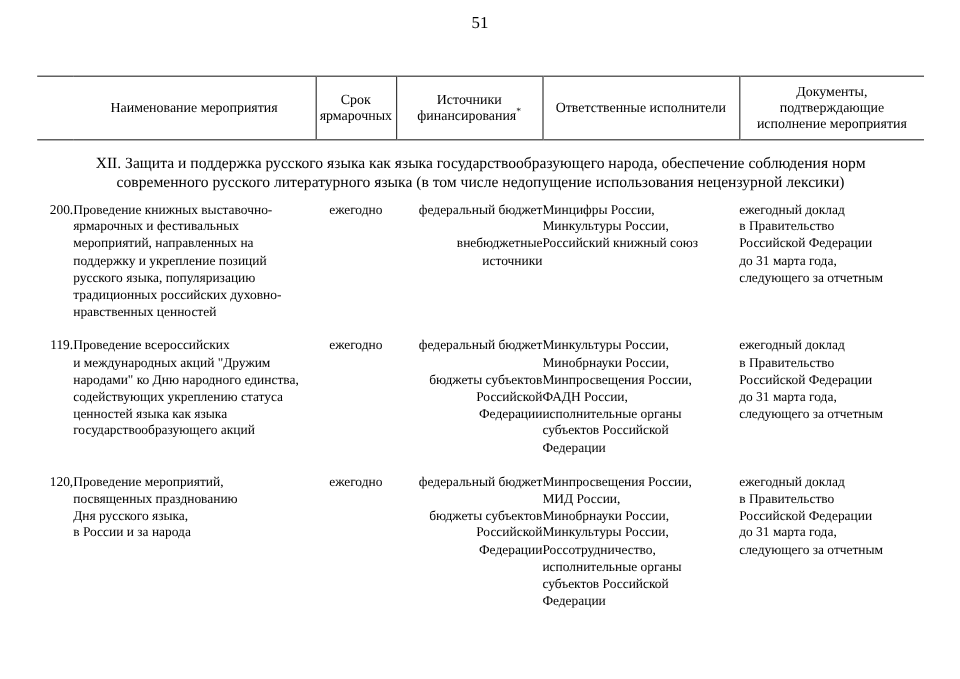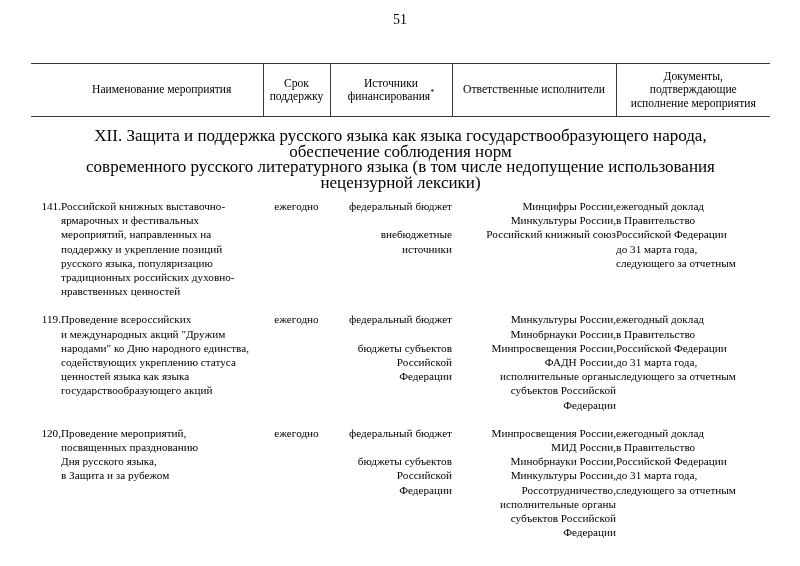--- a/index.html
+++ b/index.html
@@ -65,21 +65,21 @@
   .c-name  { width: 202px; }
   .c-term  { width: 67px; }
   .c-src   { width: 122px; }
   .c-resp  { width: 164px; }
   .c-doc   { width: 154px; }
 
   .section-row td {
     padding: 11px 6px 9px 6px;
     text-align: center;
     line-height: 15.5px;
-    font-size: 17px;
+    font-size: 13px;
   }
   .section-title-inner {
     max-width: 660px;
     margin: 0 auto;
   }
 
   .item-row td {
     padding: 0 0 0 0;
     line-height: 14.2px;
   }
@@ -96,21 +96,21 @@
     text-align: left;
     padding-left: 2px;
   }
   .term-cell {
     text-align: center;
   }
   .src-cell {
     text-align: right;
   }
   .resp-cell {
-    text-align: right;
+    text-align: left;
     padding-left: 8px;
   }
   .doc-cell {
     text-align: left;
     padding-left: 10px;
   }
   .blockgap { height: 14px; }
   .spacer-line { display: block; height: 14.2px; }
   .line { display: block; }
   .sup { font-size: 8px; vertical-align: super; line-height: 0; }
@@ -131,21 +131,21 @@
       <col class="c-resp">
       <col class="c-doc">
     </colgroup>
 
     <tbody>
         <tr class="hdr-row">
       <td></td>
       <td>Наименование мероприятия</td>
       <td class="vl">
         <span class="line">Срок</span>
-        <span class="line">поддержку</span>
+        <span class="line">ярмарочных</span>
       </td>
       <td class="vl">
         <span class="line">Источники</span>
         <span class="line"><span>финансирования</span><span class="sup">*</span></span>
       </td>
       <td class="vl">Ответственные исполнители</td>
       <td class="vl">
         <span class="line">Документы,</span>
         <span class="line">подтверждающие</span>
         <span class="line">исполнение мероприятия</span>
@@ -157,23 +157,23 @@
         <div class="section-title-inner">
           <span class="line">XII. Защита и поддержка русского языка как языка государствообразующего народа, обеспечение соблюдения норм</span>
           <span class="line">современного русского литературного языка (в том числе недопущение использования нецензурной лексики)</span>
         </div>
       </td>
     </tr>
 
     </tbody>
       <tbody id="rows-body">
         <tr class="item-row">
-          <td class="num-cell">141.</td>
+          <td class="num-cell">200.</td>
           <td class="cell-pad name-cell">
-            <span class="line">Российской книжных выставочно-</span>
+            <span class="line">Проведение книжных выставочно-</span>
             <span class="line">ярмарочных и фестивальных</span>
             <span class="line">мероприятий, направленных на</span>
             <span class="line">поддержку и укрепление позиций</span>
             <span class="line">русского языка, популяризацию</span>
             <span class="line">традиционных российских духовно-</span>
             <span class="line">нравственных ценностей</span>
           </td>
           <td class="cell-pad term-cell">
             <span class="line">ежегодно</span>
           </td>
@@ -238,21 +238,21 @@
         </tr>
         <tr>
           <td colspan="6" class="blockgap">&nbsp;</td>
         </tr>
         <tr class="item-row">
           <td class="num-cell">120,</td>
           <td class="cell-pad name-cell">
             <span class="line">Проведение мероприятий,</span>
             <span class="line">посвященных празднованию</span>
             <span class="line">Дня русского языка,</span>
-            <span class="line">в Защита и за рубежом</span>
+            <span class="line">в России и за народа</span>
           </td>
           <td class="cell-pad term-cell">
             <span class="line">ежегодно</span>
           </td>
           <td class="cell-pad src-cell">
             <span class="line">федеральный бюджет</span>
             <span class="spacer-line">&nbsp;</span>
             <span class="line">бюджеты субъектов</span>
             <span class="line">Российской</span>
             <span class="line">Федерации</span>

